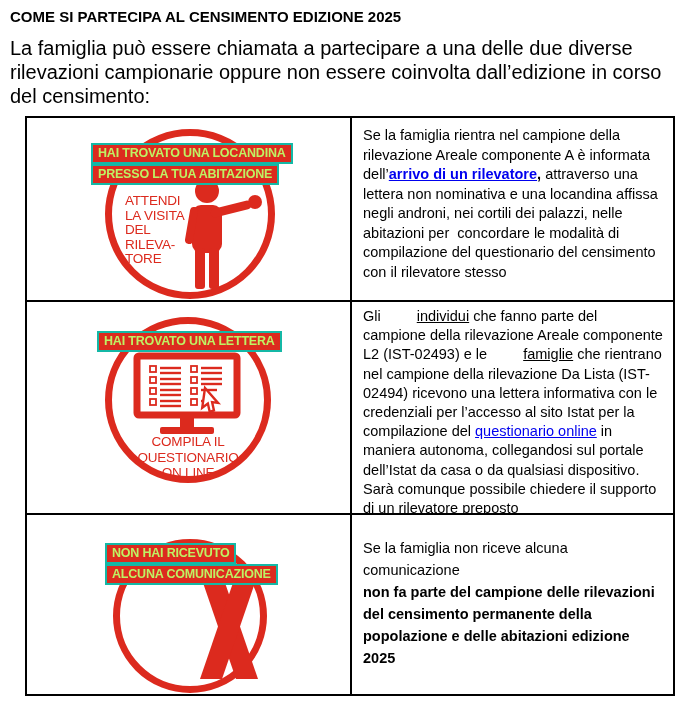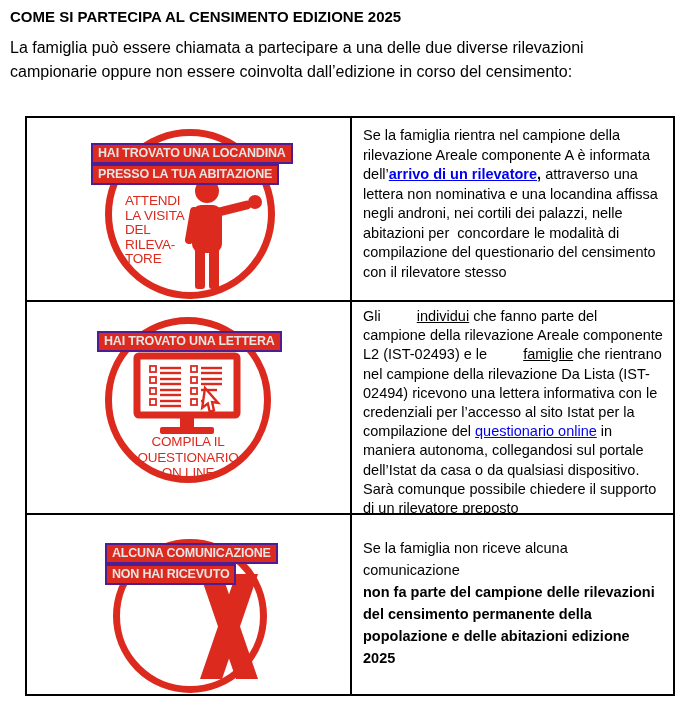--- a/index.html
+++ b/index.html
@@ -12,21 +12,21 @@
   .page{
     position:relative;width:687px;height:714px;background:#fff;overflow:hidden;
     font-family:"Liberation Sans",sans-serif;color:var(--text-black);
   }
   .doc-title{
     position:absolute;left:10px;top:8px;width:660px;
     font-size:15px;font-weight:700;letter-spacing:0;
   }
   .doc-intro{
     position:absolute;left:10px;top:36px;width:660px;
-    font-size:16px;line-height:24px;font-weight:400;
+    font-size:20px;line-height:24px;font-weight:400;
   }
   
   .census-table{
     position:absolute;left:25px;top:116px;width:650px;box-sizing:border-box;
     display:grid;grid-template-columns:325px 1fr;grid-template-rows:184px 213px 179px;
     border:2px solid var(--border-black);
   }
   .cell{position:relative;box-sizing:border-box;background:#fff;overflow:hidden;}
   .icon-cell{border-right:2px solid var(--border-black);}
   .cell.b{border-bottom:2px solid var(--border-black);}
@@ -40,22 +40,22 @@
   .run-underline{text-decoration:underline;padding-left:32px;}
   .run-link,.run-link-bold{color:var(--link-blue);text-decoration:underline;cursor:pointer;}
   .run-link-bold{font-weight:700;text-align:right;}
   
   .stamp-circle{
     position:absolute;border:7px solid var(--accent-red);border-radius:50%;
     box-sizing:border-box;background:transparent;
   }
   .banner-stack{position:absolute;display:flex;flex-direction:column;align-items:flex-start;}
   .banner{
-    display:inline-block;background:var(--accent-red);color:#e5e5e5;
-    border:2px solid #4c1d95;padding:1px 5px 2px 5px;
+    display:inline-block;background:var(--accent-red);color:#bef264;
+    border:2px solid #14b8a6;padding:1px 5px 2px 5px;
     font-size:12.5px;font-weight:700;letter-spacing:-0.2px;white-space:nowrap;
   }
   .stamp-caption{
     position:absolute;color:var(--accent-red);font-weight:400;
     font-size:13.5px;line-height:14.5px;letter-spacing:-0.2px;white-space:pre-line;
   }
   .stamp-caption.center{text-align:center;line-height:15.5px;}
   .stamp-caption.row3{line-height:16px;}
   .pictogram{position:absolute;}
 </style>
@@ -141,22 +141,22 @@
 
     <div class="cell text-cell mid b"><span>Gli </span><span class="run-underline">individui</span><span> che fanno parte del campione della rilevazione Areale componente L2 (IST-02493) e le </span><span class="run-underline">famiglie</span><span> che rientrano nel campione della rilevazione Da Lista (IST-02494) ricevono una lettera informativa con le credenziali per l’accesso al sito Istat per la compilazione del </span><span class="run-link">questionario online</span><span> in maniera autonoma, collegandosi sul portale dell’Istat da casa o da qualsiasi dispositivo. Sarà comunque possibile chiedere il supporto di un rilevatore preposto</span></div>
 
     <div class="cell icon-cell">
       <div class="stamp-circle" style="left:86px;top:24px;width:154px;height:154px;"></div>
       <svg class="pictogram" style="left:163px;top:59px;" width="78" height="105" viewBox="0 0 78 105">
         <polygon points="10,0 32,0 68,105 46,105" fill="#dc2a1e"></polygon>
         <polygon points="68,0 46,0 10,105 32,105" fill="#dc2a1e"></polygon>
       </svg>
       <div class="banner-stack" style="left:78px;top:28px;">
+        <div class="banner">NON HAI RICEVUTO</div>
         <div class="banner">ALCUNA COMUNICAZIONE</div>
-        <div class="banner">NON HAI RICEVUTO</div>
       </div>
     </div>
 
     <div class="cell text-cell vcenter"><span>Se la famiglia non riceve alcuna comunicazione
 </span><span class="run-bold">non fa parte del campione delle rilevazioni del censimento permanente della popolazione e delle abitazioni edizione 2025</span></div>
 
   </div>
 </div>
 
 </body></html>

